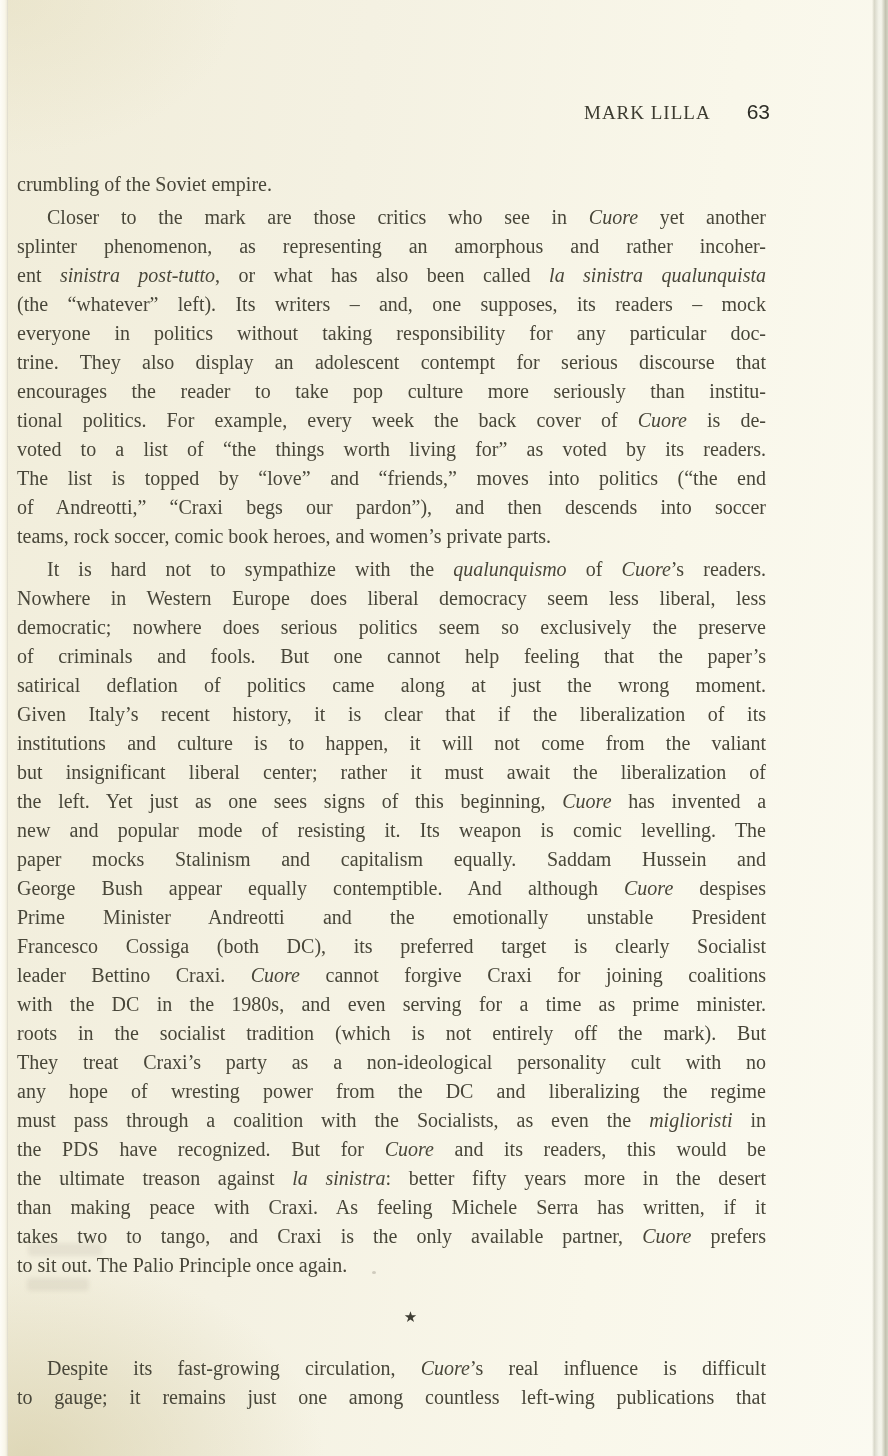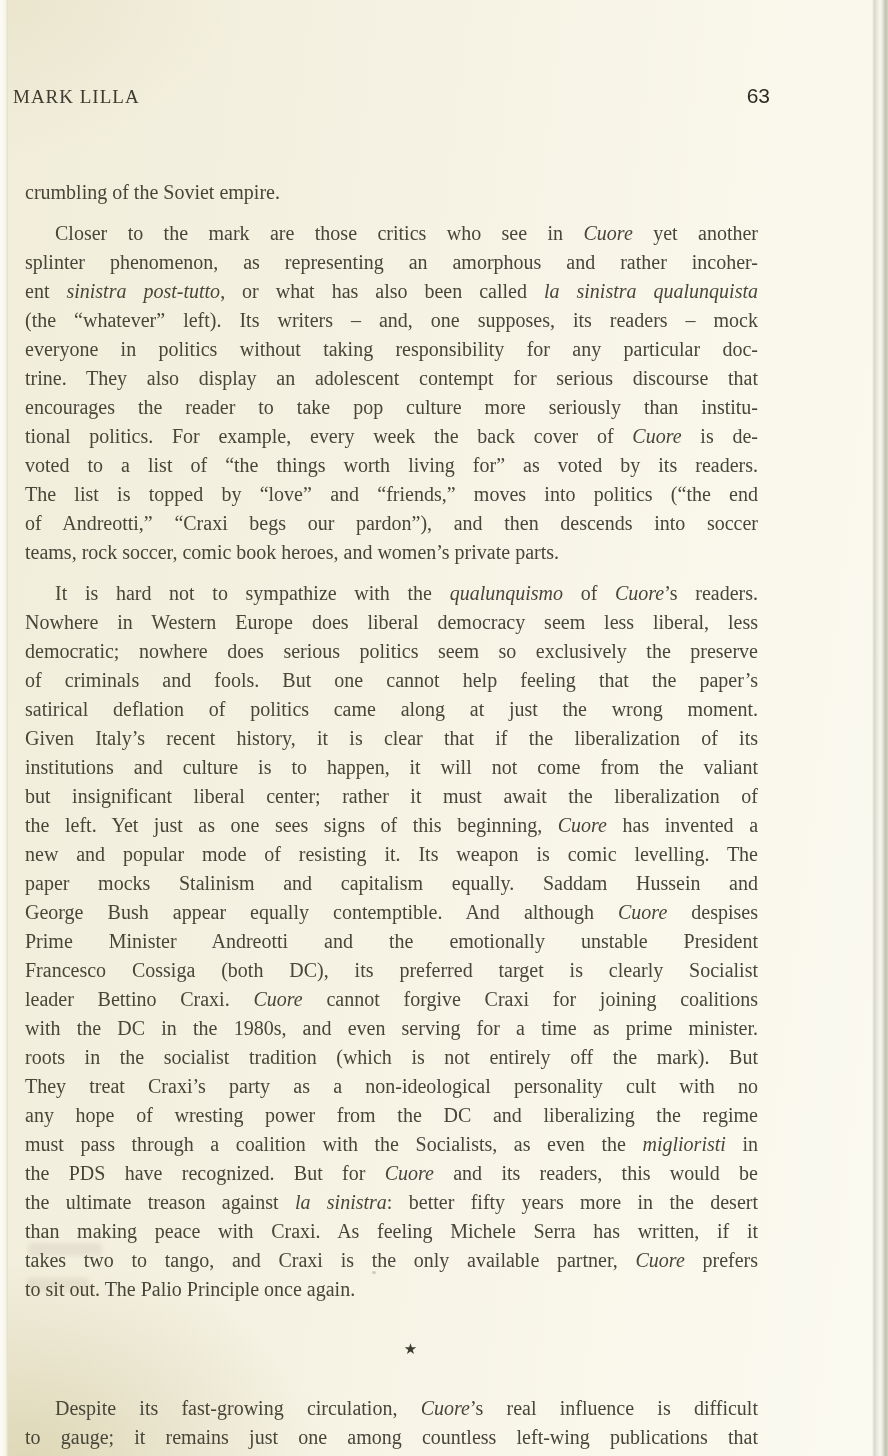--- a/index.html
+++ b/index.html
@@ -29,37 +29,37 @@
     background: linear-gradient(90deg,
       rgba(170,170,150,0) 0%,
       rgba(165,165,145,0.40) 14%,
       #f2f2e8 42%,
       #f4f4ea 58%,
       #c3c3b1 84%,
       #d2d2c2 100%);
   }
   
   .running-head {
-    position: absolute; left: 13px; top: 84px; width: 757px;
-    display: flex; justify-content: space-between; align-items: baseline; gap: 36px;
+    position: absolute; left: 13px; top: 100px; width: 757px;
+    display: flex; justify-content: flex-end; align-items: baseline; gap: 36px;
   }
   .author {
     font-family: "Liberation Serif", serif;
     font-size: 19px; letter-spacing: 1px; color: #3d3c31;
   }
   .folio {
     font-family: "Liberation Sans", sans-serif;
     font-weight: normal; font-size: 21px; color: #2d2d26;
   }
   
   .text-block {
     position: absolute; left: 13px; top: 166px; width: 757px;
     font-size: 20px; line-height: 29px; color: #484639;
   }
-  .para { margin: 12px; padding: 0; }
+  .para { margin: 4px; padding: 0; }
   .line {
     height: 29px;
     text-align: justify;
     text-align-last: justify;
     white-space: normal;
     overflow: hidden;
   }
   .line.last { text-align-last: left; }
   .line.indent { text-indent: 30px; }
   .it { font-style: italic; }

